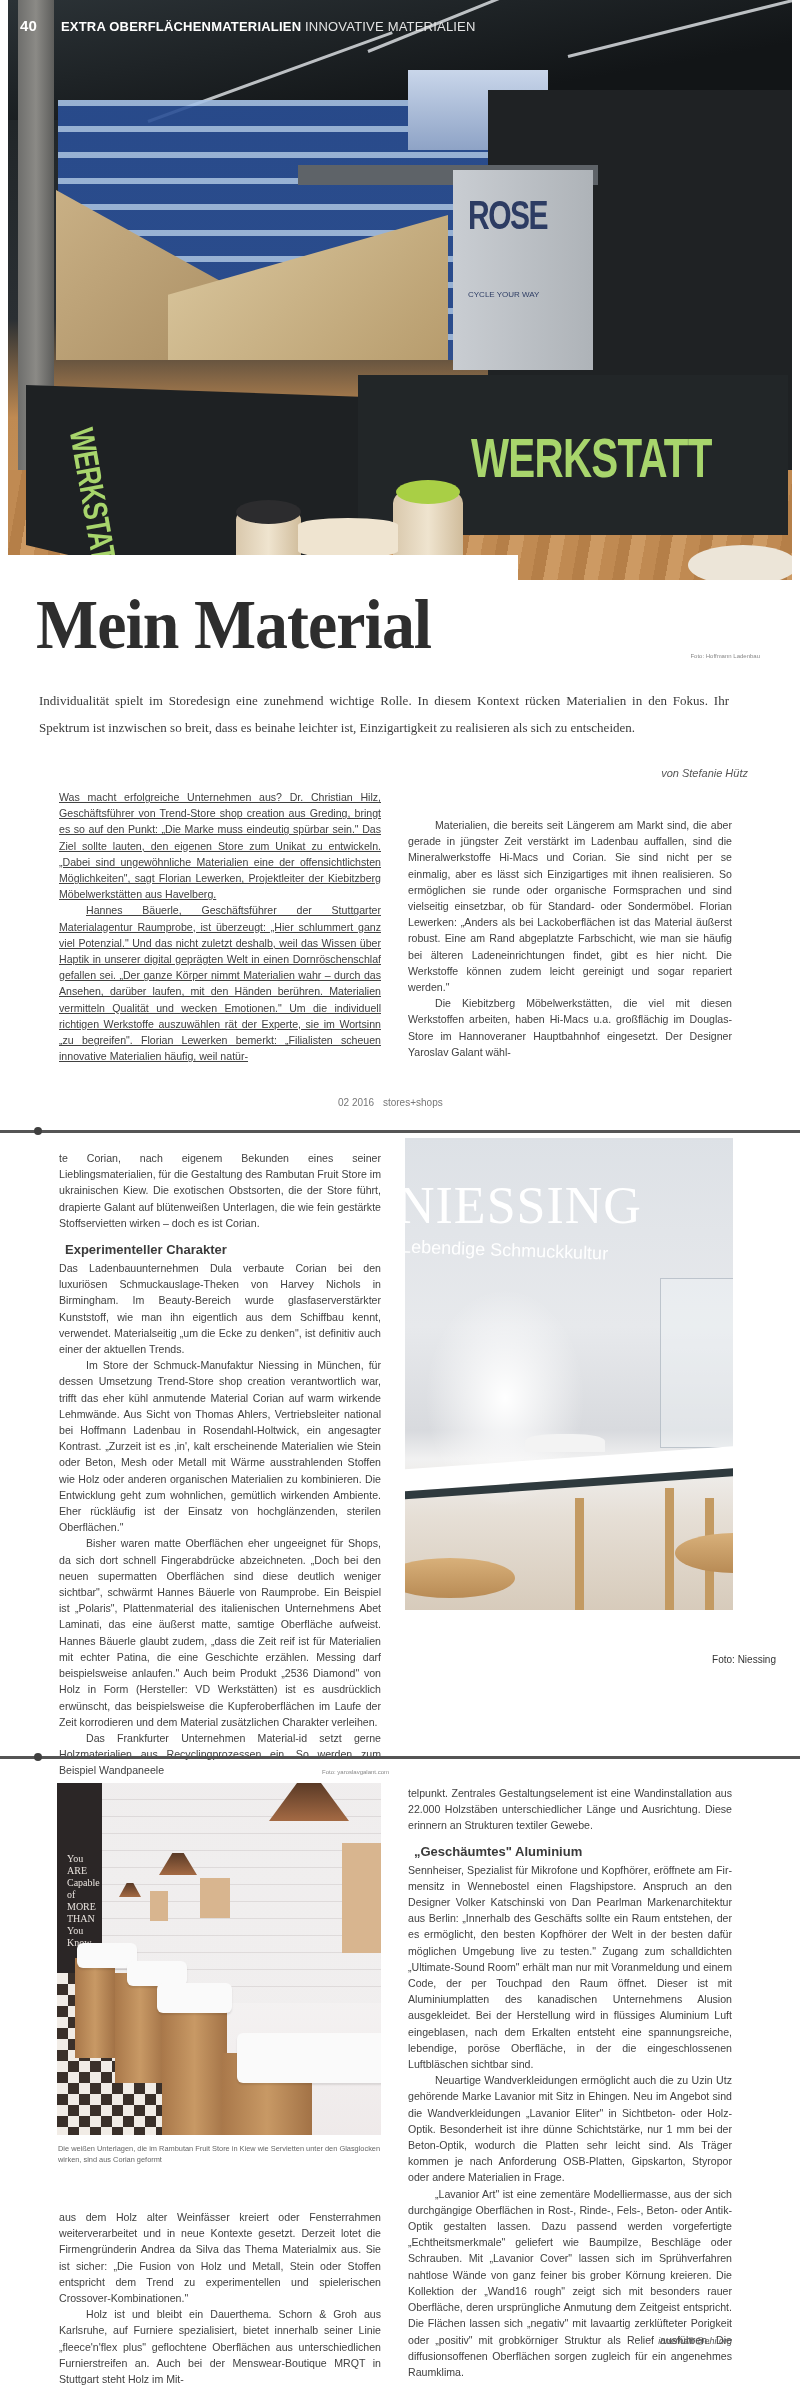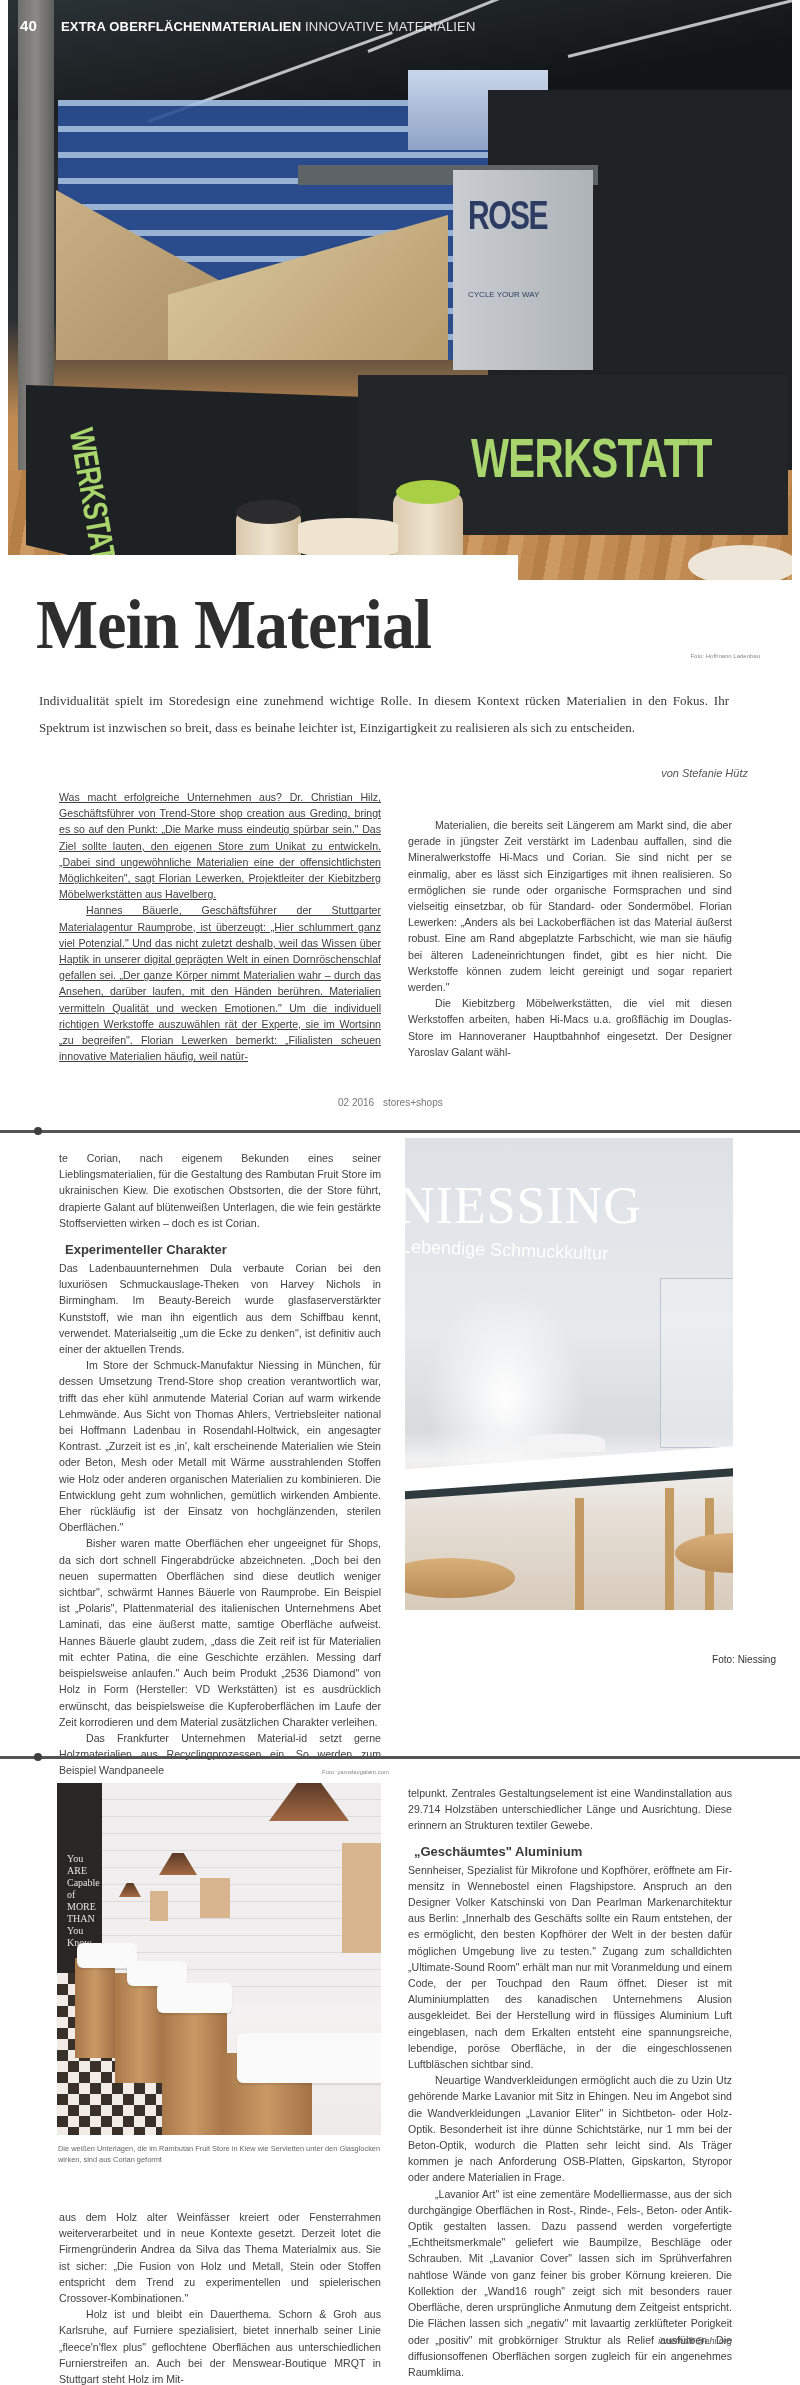--- a/index.html
+++ b/index.html
@@ -213,19 +213,19 @@
   <div class="cloth" style="left:180px;top:250px;width:150px;height:50px;"></div>
 </div>
 <div class="caption-rambutan">Die weißen Unterlagen, die im Rambutan Fruit Store in Kiew wie Servietten unter den Glasglocken wirken, sind aus Corian geformt</div>
 
 <div class="col col4">
   <p>aus dem Holz alter Weinfässer kreiert oder Fensterrahmen weiterverar­beitet und in neue Kontexte gesetzt. Derzeit lotet die Firmengründerin Andrea da Silva das Thema Materialmix aus. Sie ist sicher: „Die Fusion von Holz und Metall, Stein oder Stoffen entspricht dem Trend zu expe­rimentellen und spielerischen Crossover-Kombinationen."</p>
   <p class="indent">Holz ist und bleibt ein Dauerthema. Schorn &amp; Groh aus Karlsru­he, auf Furniere spezialisiert, bietet innerhalb seiner Linie „fleece'n'flex plus" geflochtene Oberflächen aus unterschiedlichen Furnierstreifen an. Auch bei der Menswear-Boutique MRQT in Stuttgart steht Holz im Mit-</p>
 </div>
 
 <div class="col col5">
-  <p>telpunkt. Zentrales Gestaltungselement ist eine Wandinstallation aus 29.714 Holzstäben unterschiedlicher Länge und Ausrichtung. Diese erin­nern an Strukturen textiler Gewebe.</p>
+  <p>telpunkt. Zentrales Gestaltungselement ist eine Wandinstallation aus 22.000 Holzstäben unterschiedlicher Länge und Ausrichtung. Diese erin­nern an Strukturen textiler Gewebe.</p>
   <h3>„Geschäumtes" Aluminium</h3>
   <p>Sennheiser, Spezialist für Mikrofone und Kopfhörer, eröffnete am Fir­mensitz in Wennebostel einen Flagshipstore. Anspruch an den Desig­ner Volker Katschinski von Dan Pearlman Markenarchitektur aus Berlin: „Innerhalb des Geschäfts sollte ein Raum entstehen, der es ermöglicht, den besten Kopfhörer der Welt in der besten dafür möglichen Umge­bung live zu testen." Zugang zum schalldichten „Ultimate-Sound Room" erhält man nur mit Voranmeldung und einem Code, der per Touch­pad den Raum öffnet. Dieser ist mit Aluminiumplatten des kanadischen Unternehmens Alusion ausgekleidet. Bei der Herstellung wird in flüssi­ges Aluminium Luft eingeblasen, nach dem Erkalten entsteht eine span­nungsreiche, lebendige, poröse Oberfläche, in der die eingeschlossenen Luftbläschen sichtbar sind.</p>
   <p class="indent">Neuartige Wandverkleidungen ermöglicht auch die zu Uzin Utz gehörende Marke Lavanior mit Sitz in Ehingen. Neu im Angebot sind die Wandverkleidungen „Lavanior Eliter" in Sichtbeton- oder Holz-Optik. Besonderheit ist ihre dünne Schichtstärke, nur 1 mm bei der Beton-Optik, wodurch die Platten sehr leicht sind. Als Träger kommen je nach Anforde­rung OSB-Platten, Gipskarton, Styropor oder andere Materialien in Frage.</p>
   <p class="indent">„Lavanior Art" ist eine zementäre Modelliermasse, aus der sich durchgängige Oberflächen in Rost-, Rinde-, Fels-, Beton- oder Antik-Optik gestalten lassen. Dazu passend werden vorgefertigte „Echtheitsmerkma­le" geliefert wie Baumpilze, Beschläge oder Schrauben. Mit „Lavanior Cover" lassen sich im Sprühverfahren nahtlose Wände von ganz feiner bis grober Körnung kreieren. Die Kollektion der „Wand16 rough" zeigt sich mit besonders rauer Oberfläche, deren ursprüngliche Anmutung dem Zeitgeist entspricht. Die Flächen lassen sich „negativ" mit lava­artig zerklüfteter Porigkeit oder „positiv" mit grobkörniger Struktur als Relief ausführen. Die diffusionsoffenen Oberflächen sorgen zugleich für ein angenehmes Raumklima.</p>
 </div>
 <div class="contact">innerhalb@ehi.org</div>
 
 </body></html>

